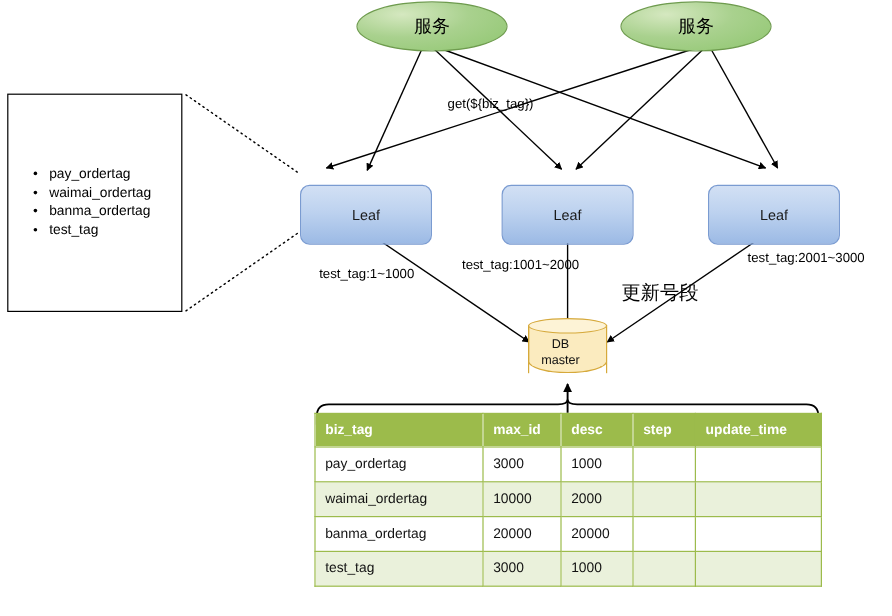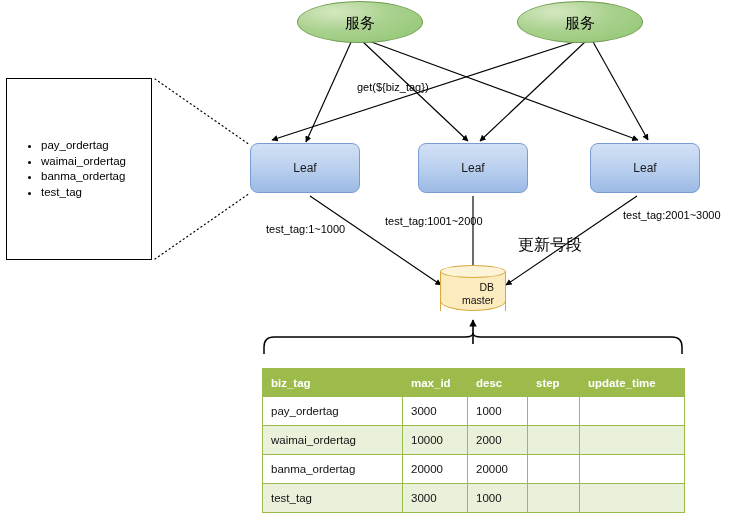--- a/index.html
+++ b/index.html
@@ -49,20 +49,21 @@
     position: absolute;
     width: 110px;
     height: 50px;
     border-radius: 8px;
     border: 1px solid #7A9BD1;
     background: linear-gradient(to bottom, #D2E0F4 0%, #BDD2EF 45%, #9CBAE5 100%);
     display: flex;
     align-items: center;
     justify-content: center;
     box-sizing: border-box;
+    margin-top: 11px;
   }
   .leaf-node .lbl {
     font-size: 12px;
     color: #1a1a1a;
   }
 
   
   #db-master {
     position: absolute;
     left: 440px;
@@ -97,21 +98,21 @@
     height: 13px;
     box-sizing: border-box;
     border: 1px solid #D6A93B;
     border-radius: 50%;
     background: #FDF3D6;
   }
   #db-master .db-label {
     position: absolute;
     left: 0; top: 16px;
     width: 54px;
-    text-align: right;
+    text-align: center;
     font-size: 10.5px;
     line-height: 13px;
     color: #111;
   }
 
   
   #tag-list-box {
     position: absolute;
     left: 6px;
     top: 78px;
@@ -154,21 +155,21 @@
   }
   #bracket {
     position: absolute;
     left: 0; top: 0;
     width: 422px;
     height: 22px;
   }
   #seq-table {
     position: absolute;
     left: 0;
-    top: 35px;
+    top: 11px;
     width: 422px;
     border-collapse: collapse;
     table-layout: fixed;
   }
   #seq-table th, #seq-table td {
     border: 1px solid #9CBB4B;
     padding: 0 8px;
     height: 29px;
     font-size: 11.5px;
     text-align: left;
@@ -261,21 +262,21 @@
 
   <div id="tag-list-box">
     <ul>
       <li>pay_ordertag</li>
       <li>waimai_ordertag</li>
       <li>banma_ordertag</li>
       <li>test_tag</li>
     </ul>
   </div>
 
-  <div class="edge-label" style="left:357px; top:81px;">get(${biz_tag})</div>
+  <div class="edge-label" style="left:373px; top:81px;">get(${biz_tag})</div>
 
   <div class="edge-label" style="left:266px; top:223px;">test_tag:1~1000</div>
 
   <div class="edge-label" style="left:385px; top:215px;">test_tag:1001~2000</div>
 
   <div class="edge-label" style="left:623px; top:209px;">test_tag:2001~3000</div>
 
   <div class="edge-label cjk" style="left:518px; top:238px;">更新号段</div>
 
   <div id="table-callout">

